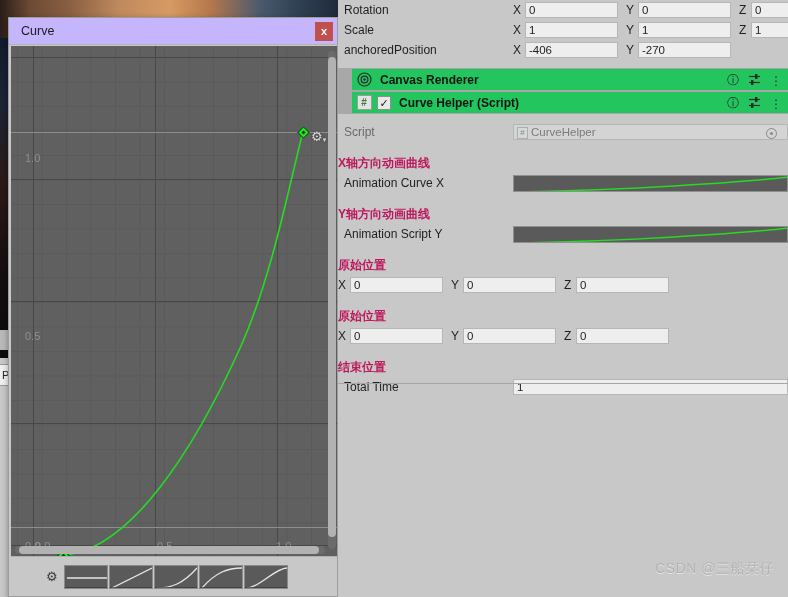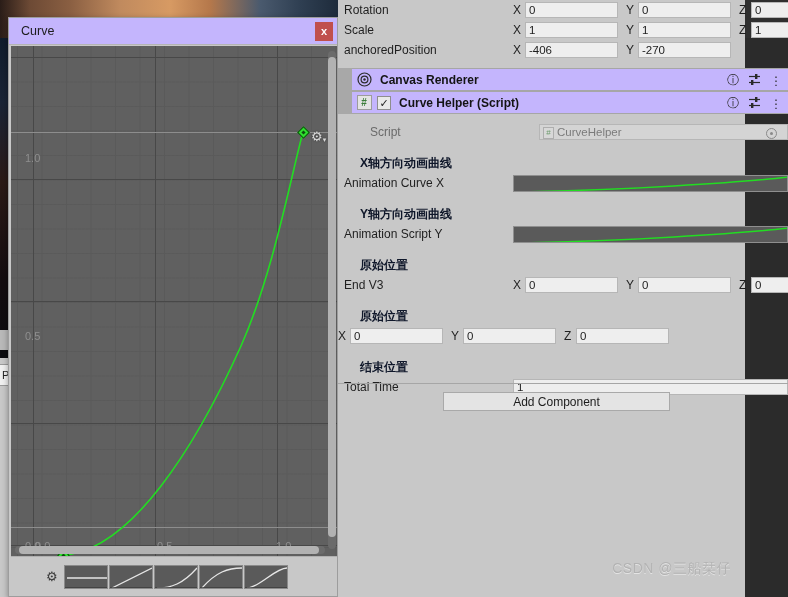--- a/index.html
+++ b/index.html
@@ -131,45 +131,45 @@
   #preset-gear {
     position: absolute; left: 35px; top: 12px; font-size: 13px; color: #3c3c3c;
   }
   .preset-thumb {
     position: absolute; top: 8px; width: 44px; height: 24px;
     background: #5a5a5a; border: 1px solid #8a8a8a; cursor: pointer; overflow: hidden;
   }
 
   
   #inspector {
-    position: absolute; left: 338px; top: 0; width: 407px; height: 597px;
+    position: absolute; left: 338px; top: 0; width: 450px; height: 597px;
     background: #c8c8c8;
   }
   .transform-rows { position: absolute; left: 0; top: 0; width: 450px; }
   .prop-row {
     position: relative; height: 20px; display: flex; align-items: center;
   }
   .prop-label {
     width: 175px; padding-left: 6px; font-size: 12px; color: #1f1f1f; flex: none;
   }
-  .prop-label.dim { color: #6a6a6a; margin-left: 26px; }
+  .prop-label.dim { color: #6a6a6a; }
   .vec-group { display: flex; align-items: center; gap: 0; }
   .vec-axis { width: 12px; font-size: 12px; color: #1f1f1f; text-align: left; flex: none; }
   .field {
     height: 16px; background: #eeeeee; border: 1px solid #b6b6b6;
     font-size: 11.5px; color: #1d1d1d; padding: 0 3px; line-height: 15px;
     margin-right: 8px;
   }
   .field.w93 { width: 93px; }
   .field.w276 { width: 276px; margin-right: 0; }
   .field.disabled { background: #d4d4d4; color: #7b7b7b; }
 
   
   .comp-header {
-    position: relative; height: 23px; background: #c4b5fd;
+    position: relative; height: 23px; background: #22c55e;
     border-top: 1px solid #a6a6a6; border-bottom: 1px solid #a6a6a6;
     display: flex; align-items: center;
   }
   .comp-header .drag-col { width: 14px; height: 23px; background: #a8a8a8; flex: none; }
   .comp-icon {
     width: 16px; height: 16px; margin-left: 4px; flex: none;
     display: flex; align-items: center; justify-content: center;
   }
   .cs-badge {
     width: 15px; height: 15px; background: #e3e3e3; border: 1px solid #9c9c9c;
@@ -183,21 +183,21 @@
   .comp-title {
     margin-left: 8px; font-size: 12px; font-weight: bold; color: #141414;
   }
   .comp-tools {
     position: absolute; right: 6px; top: 0; height: 23px;
     display: flex; align-items: center; gap: 9px; color: #2a2a2a; font-size: 12px;
   }
 
   
   .cn-head {
-    font-size: 12px; font-weight: bold; color: #0f172a; padding-left: 22px;
+    font-size: 12px; font-weight: bold; color: #be185d; padding-left: 0;
     height: 19px; line-height: 19px;
   }
   .curve-field {
     width: 276px; height: 17px; background: #5a5a5a;
     border: 1px solid #8f8f8f; position: relative; overflow: hidden; cursor: pointer;
   }
   .spacer8 { height: 8px; }
   .spacer12 { height: 12px; }
 
   #obj-picker {
@@ -408,21 +408,20 @@
       <div class="cn-head">Y轴方向动画曲线</div>
       <div class="prop-row">
         <span class="prop-label">Animation Script Y</span>
         <span class="curve-field"><svg width="276" height="17">
             <path d="M 0 16 C 60 15 110 13 160 10 C 210 7 250 4 275 1" fill="none" stroke="#22dd22" stroke-width="1.4"></path>
           </svg></span>
       </div>
       <div class="spacer12"></div>
       <div class="cn-head">原始位置</div>
       <div class="prop-row">
-        <span class="prop-label">End V3</span>
         <span class="vec-group">
           <span class="vec-axis">X</span>
           <span class="field w93">0</span>
           <span class="vec-axis">Y</span>
           <span class="field w93">0</span>
           <span class="vec-axis">Z</span>
           <span class="field w93">0</span>
         </span>
       </div>
       <div class="spacer12"></div>
@@ -441,16 +440,15 @@
       <div class="cn-head">结束位置</div>
       <div class="prop-row">
         <span class="prop-label">Total Time</span>
         <span class="field w276">1</span>
       </div>
       <div class="spacer12"></div>
     </div>
 
   <div id="divider-line" style="top:383px;"></div>
 
-  <button id="add-component" style="left:105px; top:392px;">Add Component</button>
 
   <div id="watermark">CSDN @三船栞仔</div>
 </div>
 
 </body></html>

